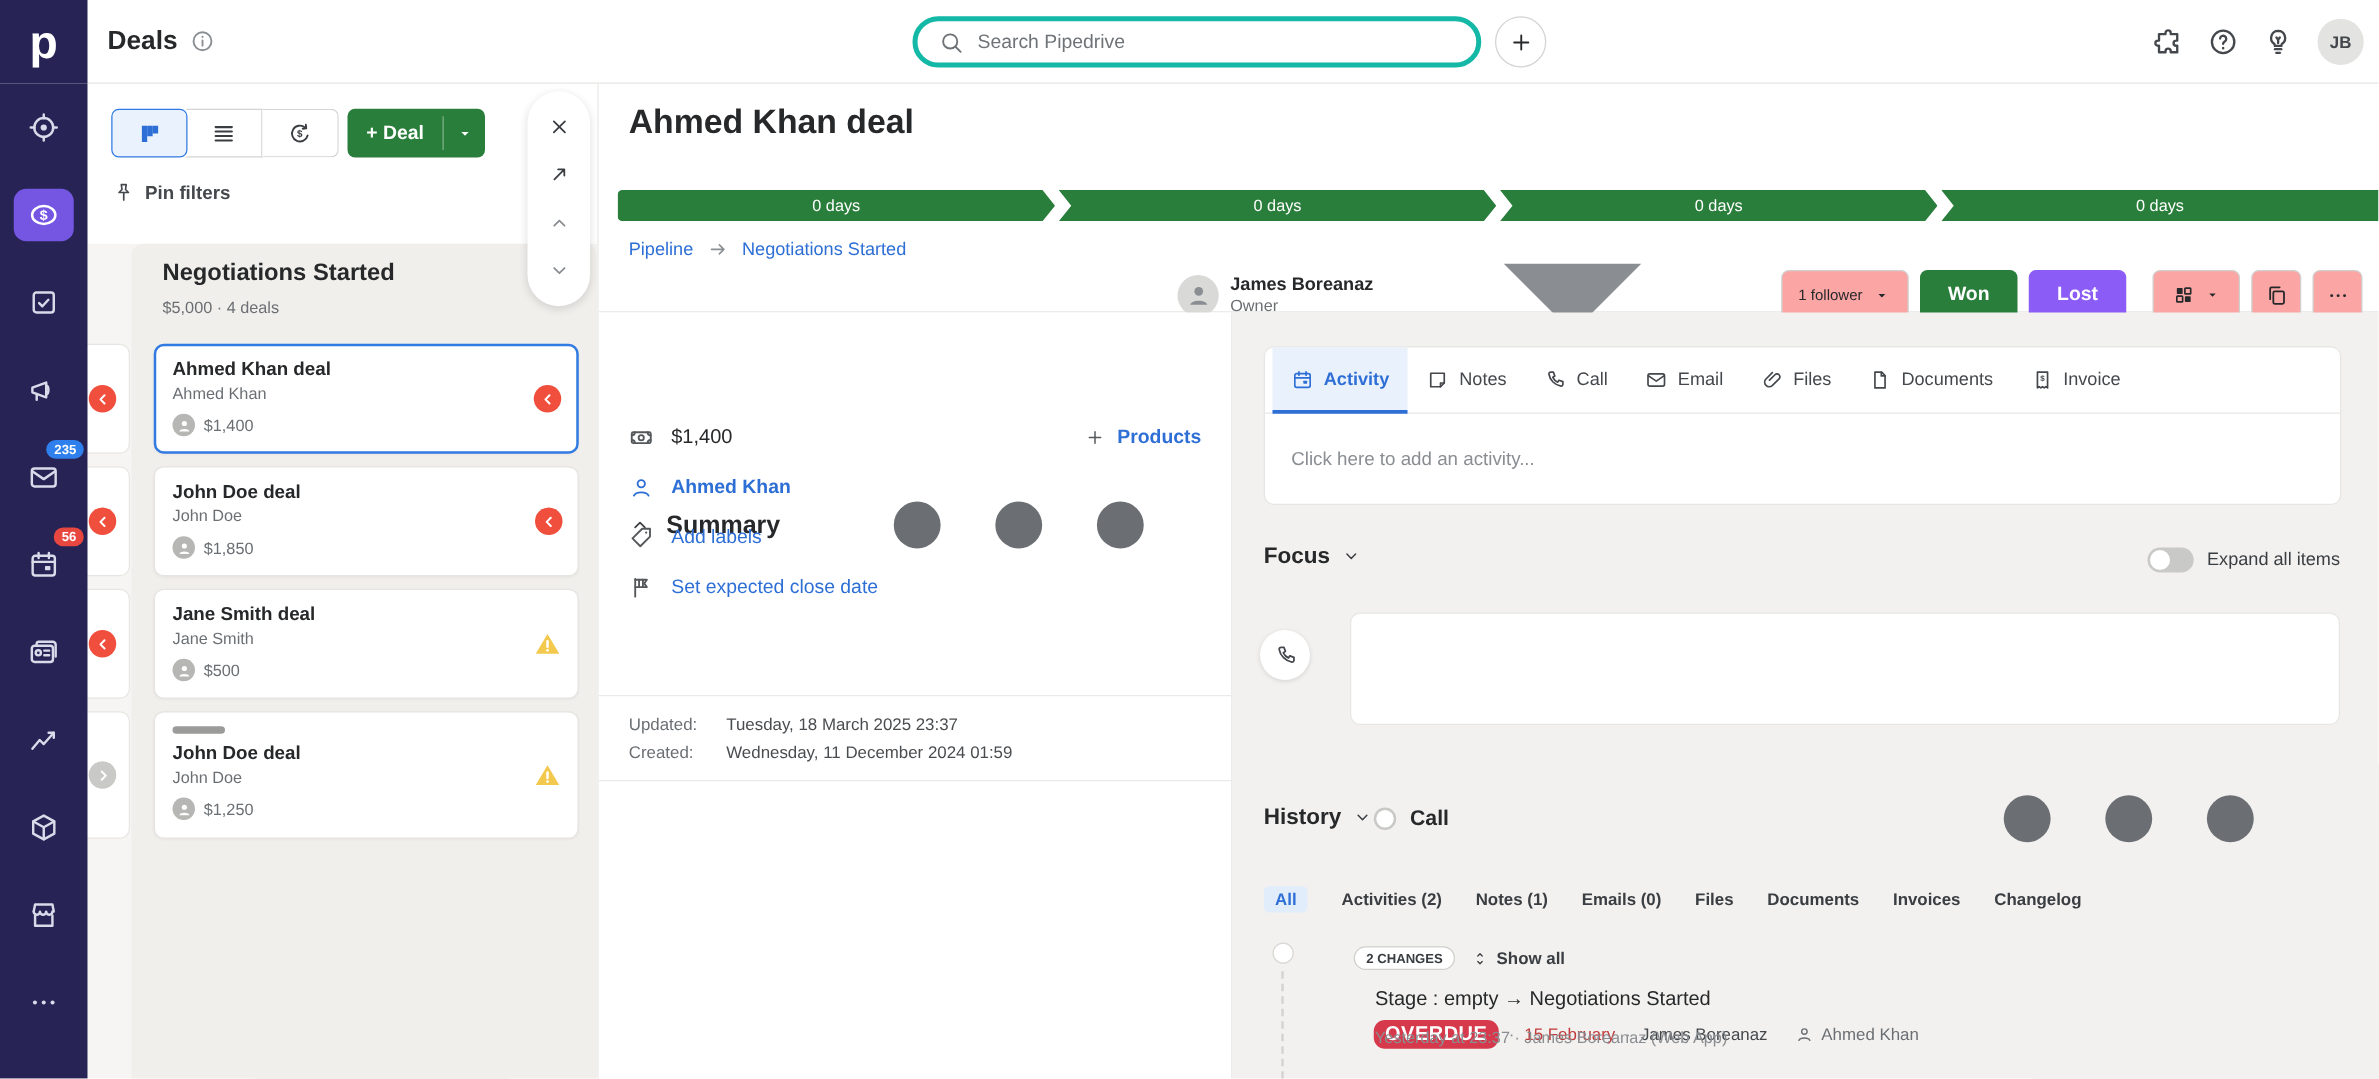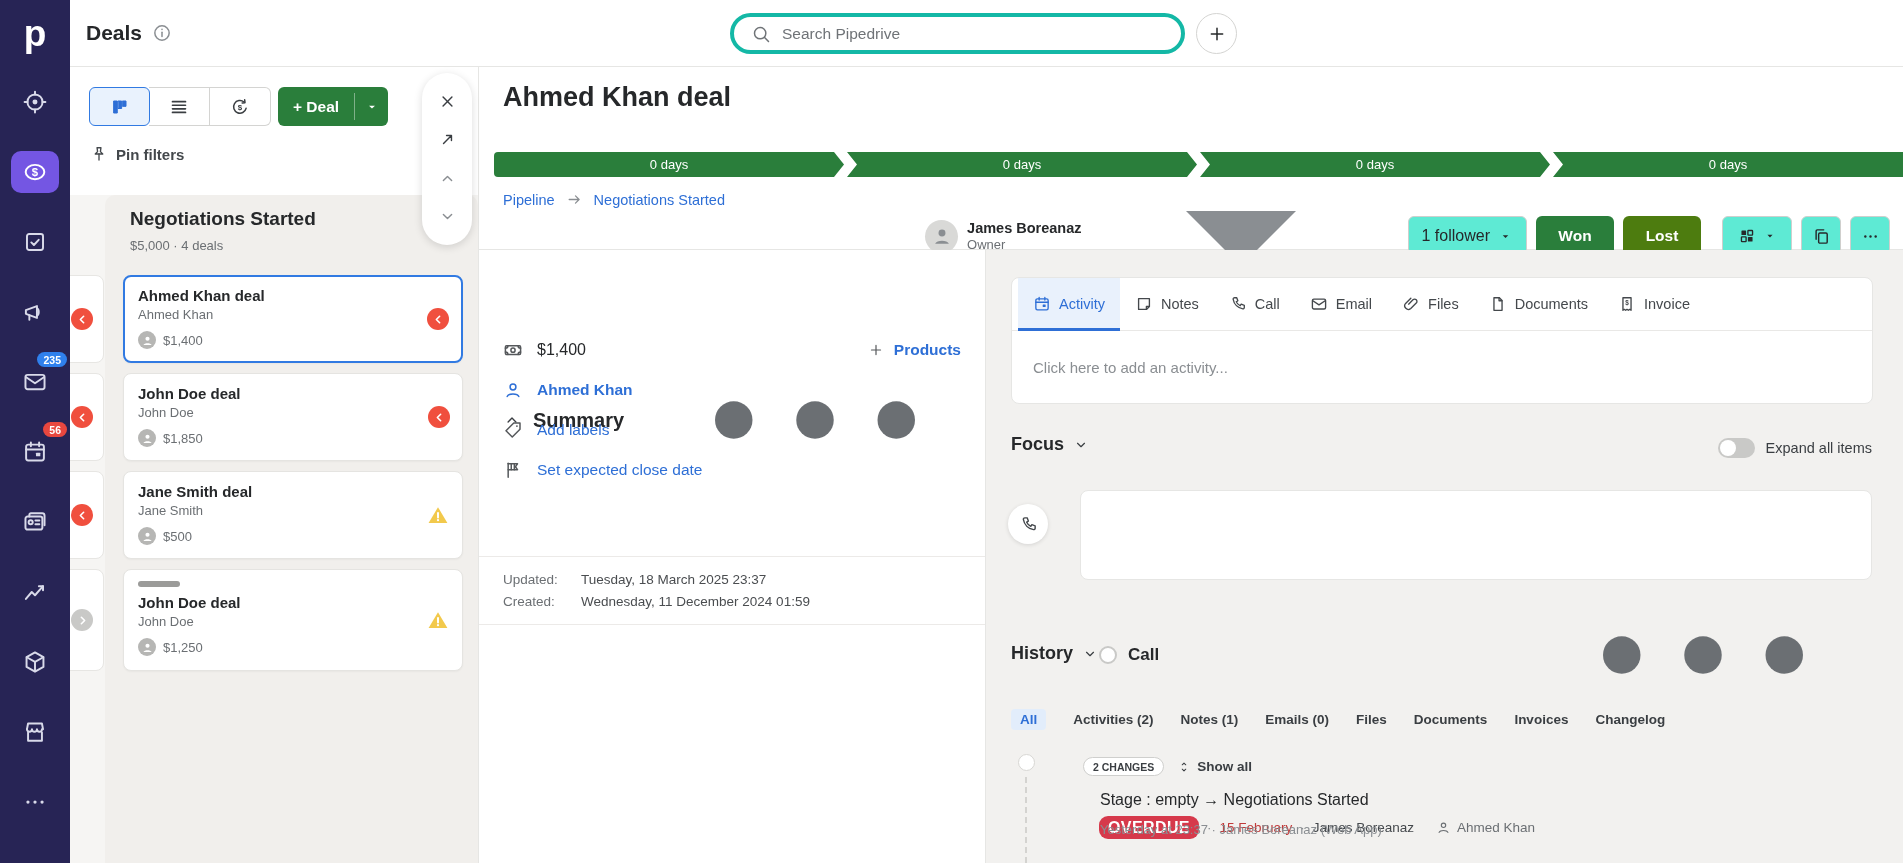--- a/index.html
+++ b/index.html
@@ -83,25 +83,25 @@
   .detail { position:absolute; left:478px; top:67px; width:1425px; height:796px; background:#fff; border-left:1px solid #e6e6e4; }
   .d-header { position:absolute; left:0; top:0; width:100%; height:183px; border-bottom:1px solid #e6e6e4; background:#fff; }
   .d-title { position:absolute; left:24px; top:15px; font-size:27px; font-weight:600; }
   .d-actions { position:absolute; right:13px; top:19px; display:flex; align-items:center; gap:9px; }
   .owner-block { display:flex; align-items:center; gap:9px; margin-right:8px; }
   .owner-avatar { width:33px; height:33px; border-radius:50%; background:#d9d9d7; color:#8a8e92; display:flex; align-items:center; justify-content:center; overflow:hidden; }
   .owner-avatar .ic { width:22px; height:22px; }
   .owner-name { font-size:14.5px; font-weight:700; line-height:1.2; }
   .owner-role { font-size:13px; color:#6b6f73; line-height:1.2; }
   .caret-dim { color:#8a8e92; }
-  .btn { height:40px; border-radius:6px; display:flex; align-items:center; justify-content:center; font-size:16px; background:#5eead4; border:1px solid #cfcfcd; color:#26282a; }
+  .btn { height:40px; border-radius:6px; display:flex; align-items:center; justify-content:center; font-size:12px; background:#fca5a5; border:1px solid #cfcfcd; color:#26282a; }
   .follower-btn { padding:0 13px; gap:8px; }
   .follower-btn .ic { width:15px; height:15px; }
   .won-btn { width:78px; background:#2a7e3b; border:none; color:#fff; font-weight:600; font-size:15.5px; }
-  .lost-btn { width:78px; background:#4d7c0f; border:none; color:#fff; font-weight:600; font-size:15.5px; margin-right:12px; }
+  .lost-btn { width:78px; background:#8b5cf6; border:none; color:#fff; font-weight:600; font-size:15.5px; margin-right:12px; }
   .grid-btn { width:70px; gap:7px; }
   .grid-btn .ic { width:18px; height:18px; }
   .grid-btn .ic.sm { width:14px; height:14px; }
   .sq-btn { width:40px; }
   .sq-btn .ic { width:19px; height:19px; }
 
   .stage-bar { position:absolute; left:15px; right:0; top:85px; height:25px; display:flex; }
   .seg { flex:1; background:#2a7e3b; color:#fff; font-size:13px; display:flex; align-items:center; justify-content:center; margin-right:3px;
          clip-path:polygon(0 0, calc(100% - 10px) 0, 100% 50%, calc(100% - 10px) 100%, 0 100%, 10px 50%); }
   .seg:first-child { clip-path:polygon(0 0, calc(100% - 10px) 0, 100% 50%, calc(100% - 10px) 100%, 0 100%); border-radius:4px 0 0 4px; }
@@ -131,21 +131,21 @@
   .meta-row { display:flex; font-size:13.5px; margin-bottom:7px; }
   .meta-row:last-child { margin-bottom:0; }
   .meta-label { width:78px; color:#6b6f73; }
   .meta-value { color:#4a4d50; }
 
   .act-col { position:relative; flex:1; background:#f2f1ef; height:100%; }
   .tabs-card { position:absolute; left:25px; top:27px; width:862px; height:127px; background:#fff; border:1px solid #e6e6e4; border-radius:8px; }
   .tabs-row { height:53px; border-bottom:1px solid #e9e8e6; display:flex; align-items:stretch; padding:0 6px; }
   .tab { position:relative; display:flex; align-items:center; gap:8px; padding:0 15px; font-size:14.5px; color:#44484c; }
   .tab .ic { width:18px; height:18px; }
-  .tab.active { color:#2e6fd6; background:#e9f1fc; font-weight:400; }
+  .tab.active { color:#2e6fd6; background:#e9f1fc; font-weight:700; }
   .tab.active::after { content:""; position:absolute; left:0; right:0; bottom:-1px; height:3px; background:#2e6fd6; }
   .tabs-placeholder { position:absolute; left:21px; top:81px; font-size:15px; color:#8a8e92; }
 
   .section-head { position:absolute; left:25px; display:flex; align-items:center; gap:9px; font-size:18px; font-weight:700; }
   .section-head .ic { width:16px; height:16px; color:#3a3e42; }
   .focus-head { top:184px; }
   .toggle-row { position:absolute; right:31px; top:188px; display:flex; align-items:center; gap:11px; font-size:14.5px; color:#3a3e42; }
   .toggle { width:37px; height:20px; border-radius:10px; background:#c9c9c7; position:relative; }
   .toggle-knob { position:absolute; left:2px; top:2px; width:16px; height:16px; border-radius:50%; background:#fff; }
   .focus-rail-icon { position:absolute; left:22px; top:254px; width:40px; height:40px; border-radius:50%; background:#fff; box-shadow:0 1px 4px rgba(0,0,0,.12); display:flex; align-items:center; justify-content:center; color:#44484c; }
@@ -200,20 +200,43 @@
           </svg>
         </span>
       <span class="search-text">Search Pipedrive</span>
     </div>
     <div class="quick-add">
       <span class="ic">
           <svg viewBox="0 0 24 24" width="100%" height="100%" fill="none" stroke="currentColor" stroke-width="1.8" stroke-linecap="round" stroke-linejoin="round">
             <path d="M12 5.2v13.6M5.2 12h13.6"></path>
           </svg>
         </span>
+    </div>
+    <div class="top-icons">
+      <span class="ic">
+          <svg viewBox="0 0 24 24" width="100%" height="100%" fill="none" stroke="currentColor" stroke-width="1.8" stroke-linecap="round" stroke-linejoin="round">
+            <path d="M10 5.2a2 2 0 1 1 4 0V6h5v5h-.8a2 2 0 1 0 0 4h.8v5h-5v-.8a2 2 0 1 0-4 0v.8H5v-5h-.8a2 2 0 1 1 0-4H5V6h5v-.8z"></path>
+          </svg>
+        </span>
+      <span class="ic">
+          <svg viewBox="0 0 24 24" width="100%" height="100%" fill="none" stroke="currentColor" stroke-width="1.8" stroke-linecap="round" stroke-linejoin="round">
+            <circle cx="12" cy="12" r="8.6"></circle>
+            <path d="M9.7 9.4a2.35 2.35 0 1 1 3.5 2.3c-.8.5-1.2 1-1.2 1.8"></path>
+            <path d="M12 16.6v.3"></path>
+          </svg>
+        </span>
+      <span class="ic">
+          <svg viewBox="0 0 24 24" width="100%" height="100%" fill="none" stroke="currentColor" stroke-width="1.8" stroke-linecap="round" stroke-linejoin="round">
+            <path d="M9.6 17.6h4.8"></path>
+            <path d="M10.6 20.4h2.8"></path>
+            <path d="M12 3.6a5.4 5.4 0 0 1 3.1 9.8c-.5.4-.6 1-.6 1.7h-5c0-.7-.1-1.3-.6-1.7A5.4 5.4 0 0 1 12 3.6z"></path>
+            <path d="M10.7 8.6l1.3 1.9 1.3-1.9M12 10.5v2.3"></path>
+          </svg>
+        </span>
+      <span class="avatar">JB</span>
     </div>
   </header>
 
   <nav class="sidebar">
     <div class="side-item">
         <span class="ic">
           <svg viewBox="0 0 24 24" width="100%" height="100%" fill="none" stroke="currentColor" stroke-width="1.8" stroke-linecap="round" stroke-linejoin="round">
             <circle cx="12" cy="12" r="7"></circle>
             <circle cx="12" cy="12" r="2.3" fill="currentColor" stroke="none"></circle>
             <path d="M12 2.4v2.8M12 18.8v2.8M2.4 12h2.8M18.8 12h2.8"></path>

